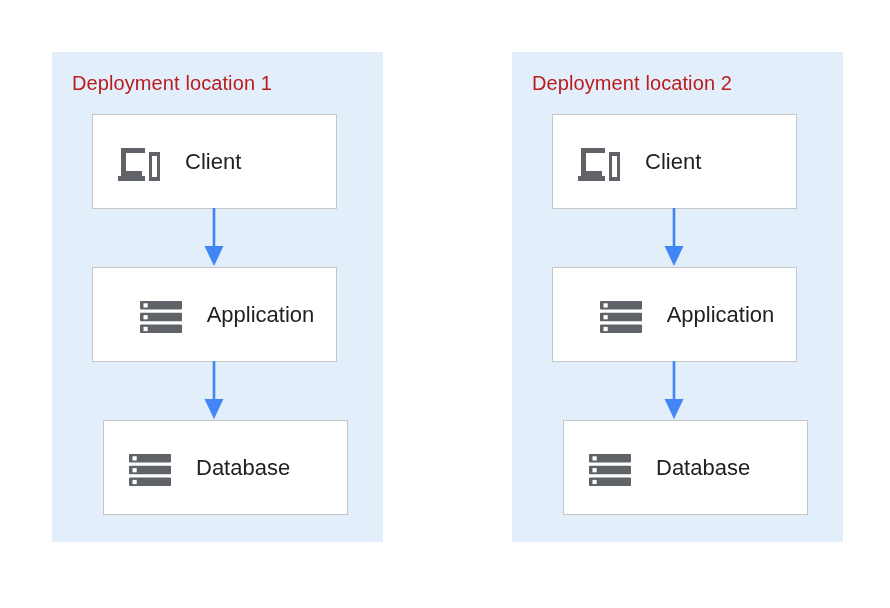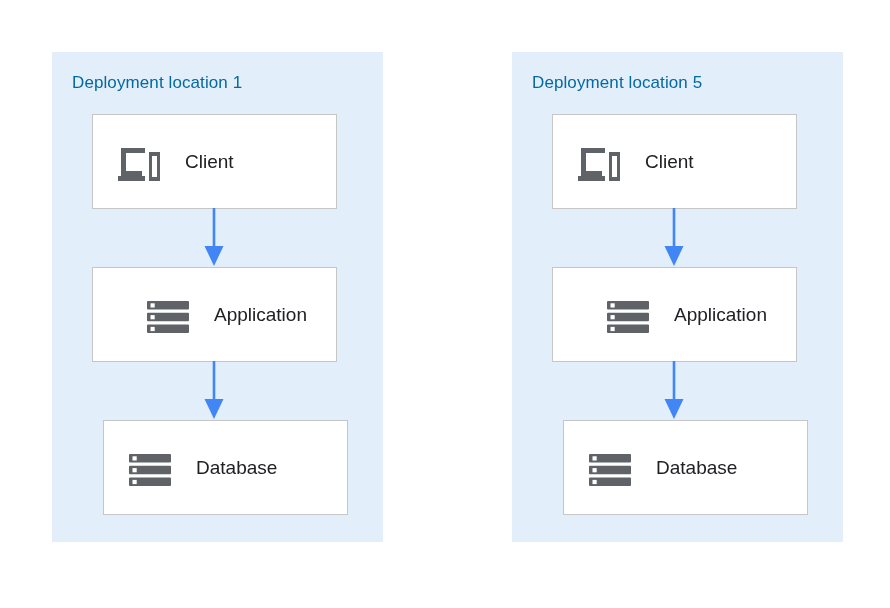--- a/index.html
+++ b/index.html
@@ -32,23 +32,23 @@
     top: 52px;
     background: #e3eefb;
   }
   .zone-1 { left: 52px; }
   .zone-2 { left: 512px; }
 
   .zone-label {
     position: absolute;
     left: 20px;
     top: 20px;
-    font-size: 17px;
+    font-size: 20px;
     line-height: 22px;
-    color: #0369a1;
+    color: #b91c1c;
     letter-spacing: 0.1px;
     white-space: nowrap;
     user-select: none;
   }
 
   
   .node {
     position: absolute;
     left: 40px;
     width: 245px;
@@ -66,21 +66,21 @@
   .node-database    { top: 368px; margin-left: 11px; }
 
   .node-icon {
     flex: 0 0 auto;
     width: 48px;
     height: 48px;
     display: block;
     margin-right: 22px;
   }
   .node-label {
-    font-size: 19px;
+    font-size: 22px;
     line-height: 24px;
     color: #202124;
     white-space: nowrap;
     user-select: none;
   }
 
   
   .arrow {
     position: absolute;
     left: 148px;      
@@ -152,21 +152,21 @@
           <rect x="3" y="33.6" width="42" height="8.5" rx="1" fill="#5f6368"></rect>
           <rect x="6.5" y="35.9" width="4.2" height="4.2" fill="#ffffff"></rect>
         </svg>
       </span>
       <span class="node-label">Database</span>
     </div>
   </div>
 
   <div class="zone zone-2">
 
-    <div class="zone-label">Deployment location 5</div>
+    <div class="zone-label">Deployment location 2</div>
 
     <div class="node node-client">
       <span class="node-icon">
         <svg viewBox="0 0 48 48" width="48" height="48" aria-hidden="true">
           <path d="M6 10 h24 v5 H11 v18 h16 v5 H6 Z" fill="#5f6368"></path>
           <rect x="3" y="38" width="27" height="5" fill="#5f6368"></rect>
           <path d="M34 14 h11 v29 h-11 Z M37 18 h5 v21 h-5 Z" fill="#5f6368" fill-rule="evenodd"></path>
         </svg>
       </span>
       <span class="node-label">Client</span>

